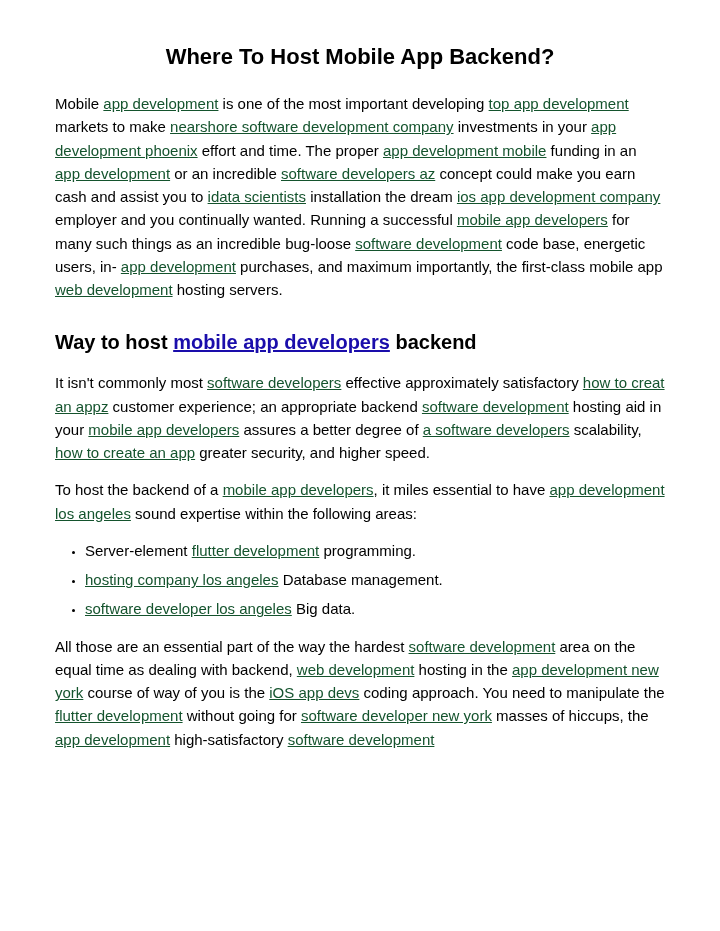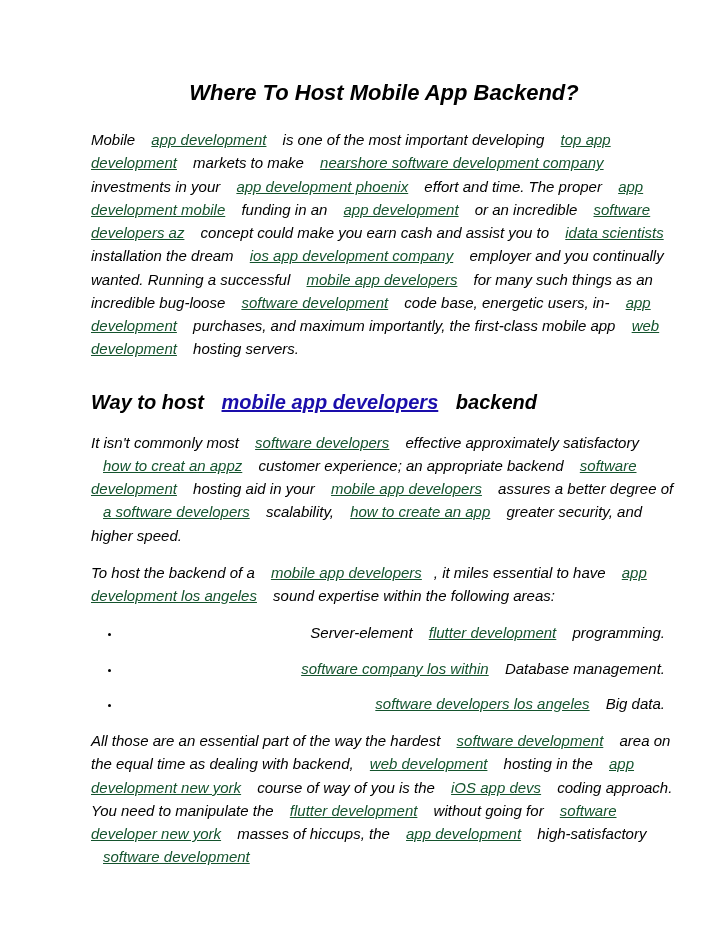--- a/index.html
+++ b/index.html
@@ -1,19 +1,18 @@
 <!DOCTYPE html>
 <html><head>
   <meta charset="utf-8">
   <style>
     * {
       box-sizing: border-box;
-      margin: 12px;
+      margin: 0;
       padding: 0;
-      font-style: italic;
     }
 
     body {
       background: #ffffff;
       font-family: Arial, sans-serif;
       font-size: 15px;
       color: #000000;
       width: 720px;
       min-height: 931px;
       padding: 40px 55px 40px 55px;
@@ -53,21 +52,20 @@
     }
 
     ul {
       margin-left: 30px;
       margin-bottom: 14px;
     }
 
     ul li {
       margin-bottom: 6px;
       list-style-type: disc;
-      text-align: right;
     }
 
     ul li::marker {
       color: #000000;
       font-size: 10px;
     }
   </style>
 </head>
 <body>
 
@@ -87,22 +85,22 @@
 
 <p>
   To host the backend of a <a href="#">mobile app developers</a>, it miles essential to have <a href="#">app development los angeles</a> sound expertise within the following areas:
 </p>
 
 <ul>
   <li>
     Server-element <a href="#">flutter development</a> programming.
   </li>
   <li>
-    <a href="#">software company los within</a> Database management.
+    <a href="#">hosting company los angeles</a> Database management.
   </li>
   <li>
-    <a href="#">software developers los angeles</a> Big data.
+    <a href="#">software developer los angeles</a> Big data.
   </li>
 </ul>
 
 <p>
   All those are an essential part of the way the hardest <a href="#">software development</a> area on the equal time as dealing with backend, <a href="#">web development</a> hosting in the <a href="#">app development new york</a> course of way of you is the <a href="#">iOS app devs</a> coding approach. You need to manipulate the <a href="#">flutter development</a> without going for <a href="#">software developer new york</a> masses of hiccups, the <a href="#">app development</a> high-satisfactory <a href="#">software development</a>
 </p>
 
 </body></html>

